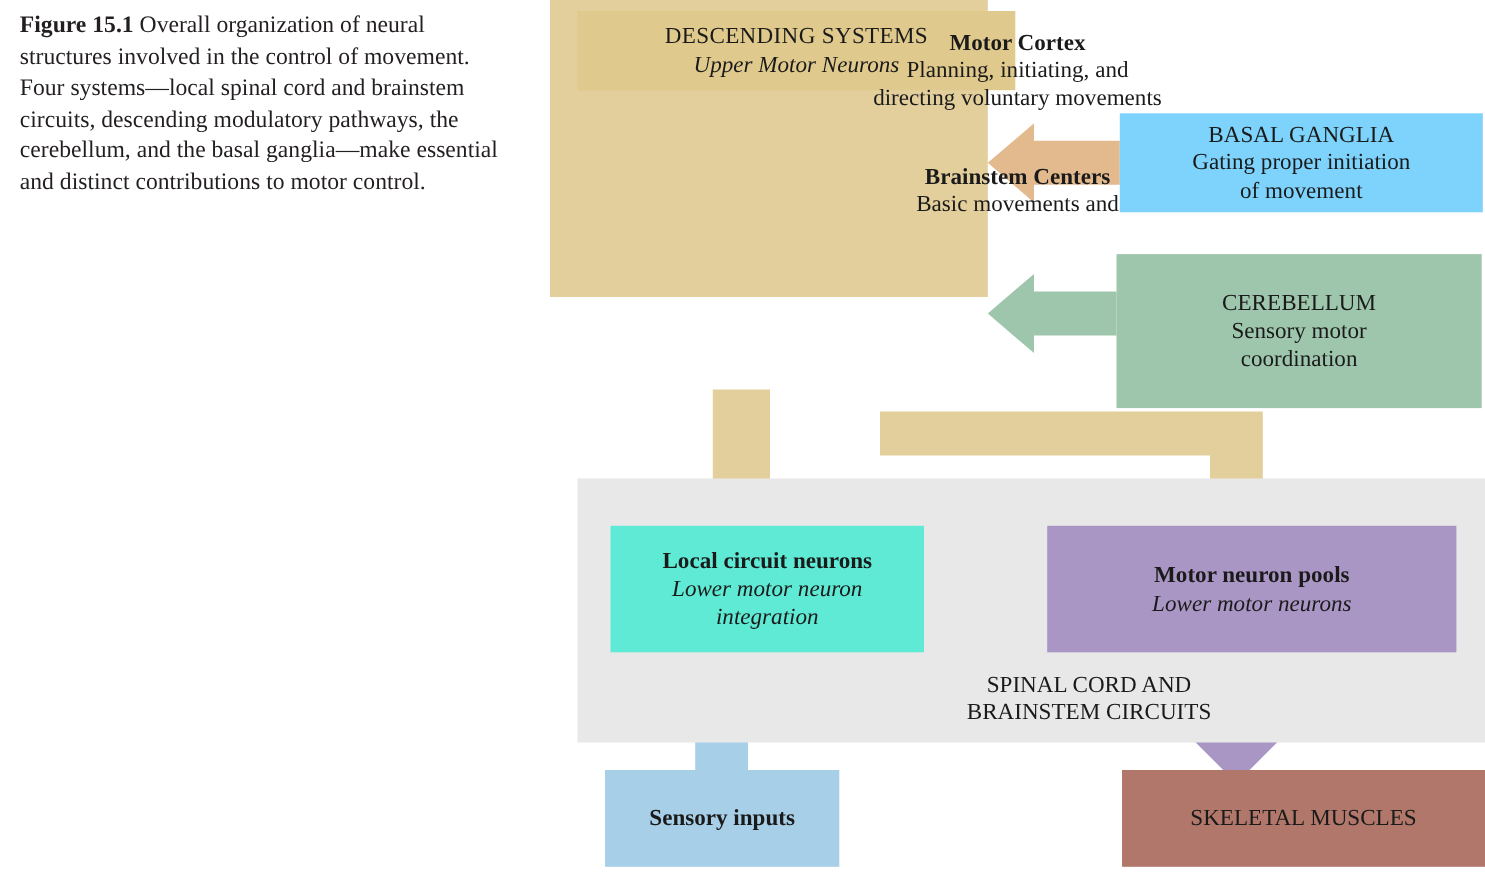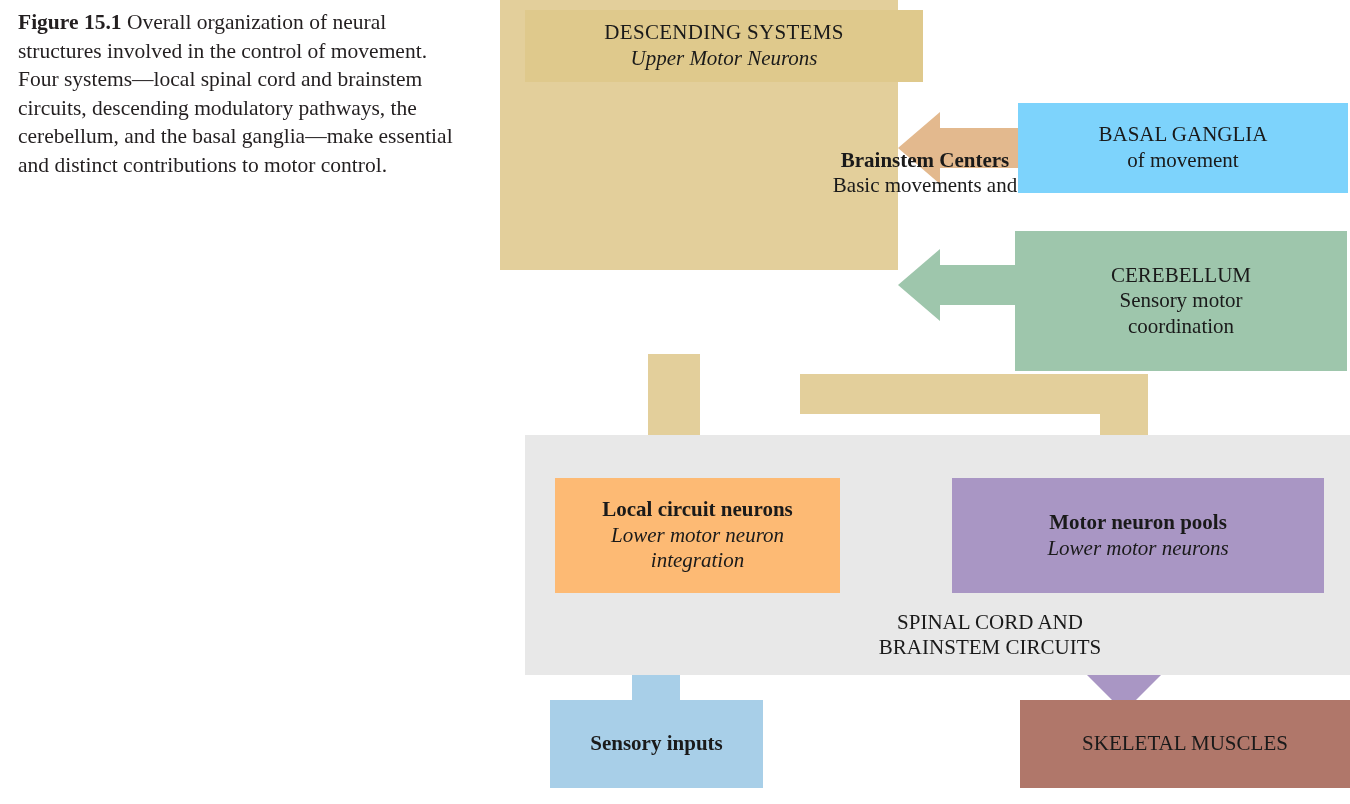--- a/index.html
+++ b/index.html
@@ -127,21 +127,21 @@
     font-size: 21px;
     line-height: 1.2;
   }
 
   
   #local-circuit {
     left: 55px;
     top: 478px;
     width: 285px;
     height: 115px;
-    background: #fdba74;
+    background: #5eead4;
     font-size: 21px;
   }
   #motor-pools {
     left: 452px;
     top: 478px;
     width: 372px;
     height: 115px;
     background: #a996c4;
     font-size: 21px;
   }
@@ -208,28 +208,34 @@
     <div>SPINAL CORD AND</div>
     <div>BRAINSTEM CIRCUITS</div>
   </div>
 
   <div class="box" id="descending-band">
     <div class="l1">DESCENDING SYSTEMS</div>
     <div class="l2">Upper Motor Neurons</div>
   </div>
 
   <div id="descending-col">
+    <div id="motor-cortex">
+      <div class="ttl">Motor Cortex</div>
+      <div>Planning, initiating, and</div>
+      <div>directing voluntary movements</div>
+    </div>
     <div id="brainstem-centers">
       <div class="ttl">Brainstem Centers</div>
       <div>Basic movements and</div>
     </div>
   </div>
 
   <div class="box" id="basal-ganglia">
     <div>BASAL GANGLIA</div>
+    <div>Gating proper initiation</div>
     <div>of movement</div>
   </div>
 
   <div class="box" id="cerebellum">
     <div>CEREBELLUM</div>
     <div>Sensory motor</div>
     <div>coordination</div>
   </div>
 
   <div class="box" id="local-circuit">

